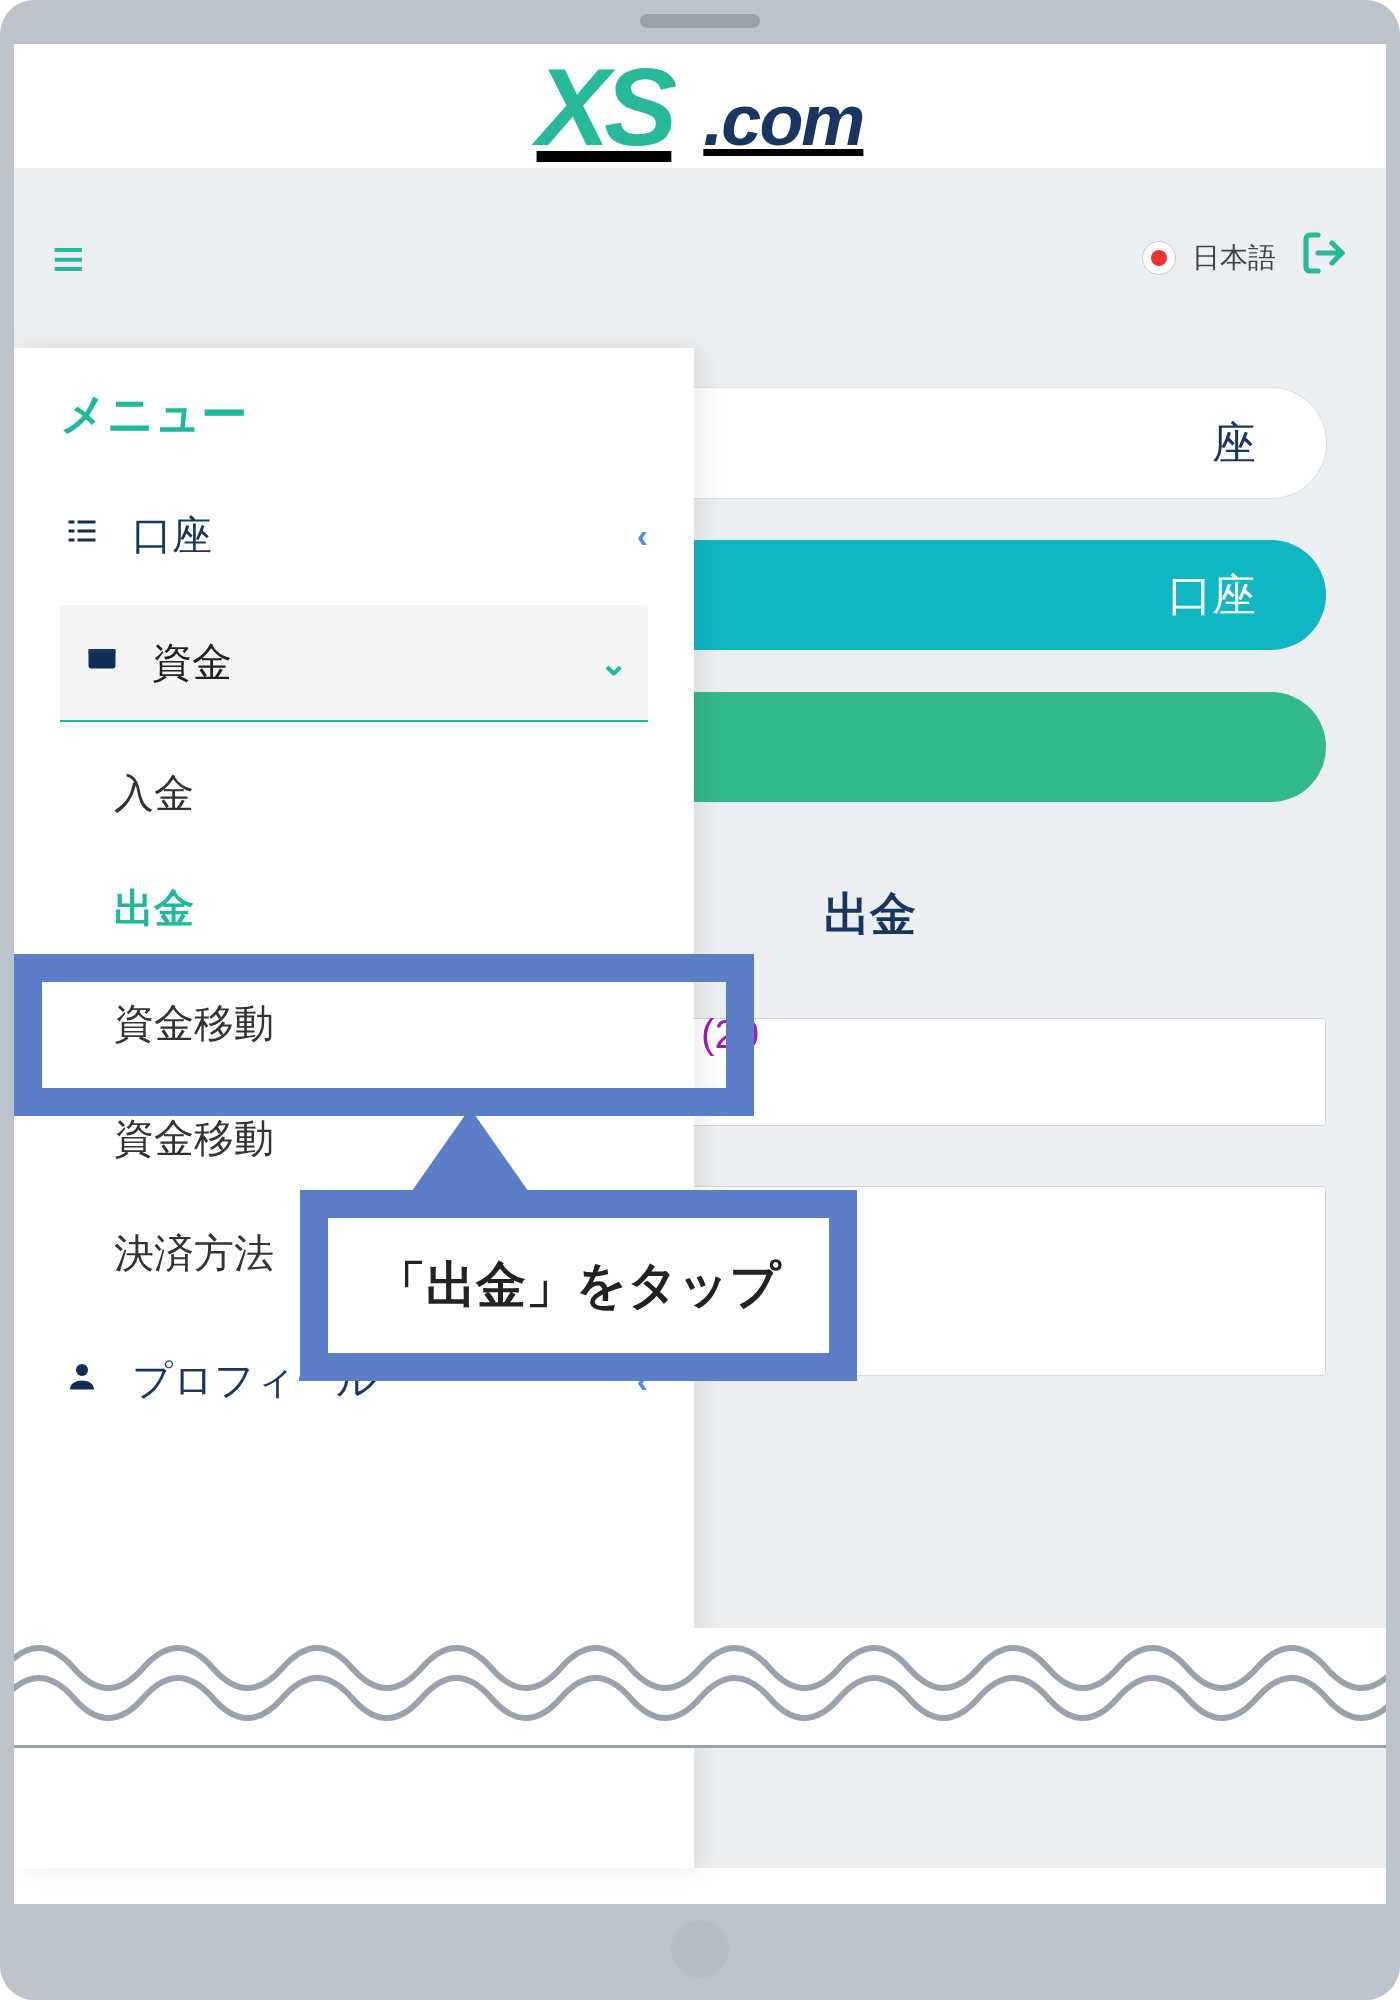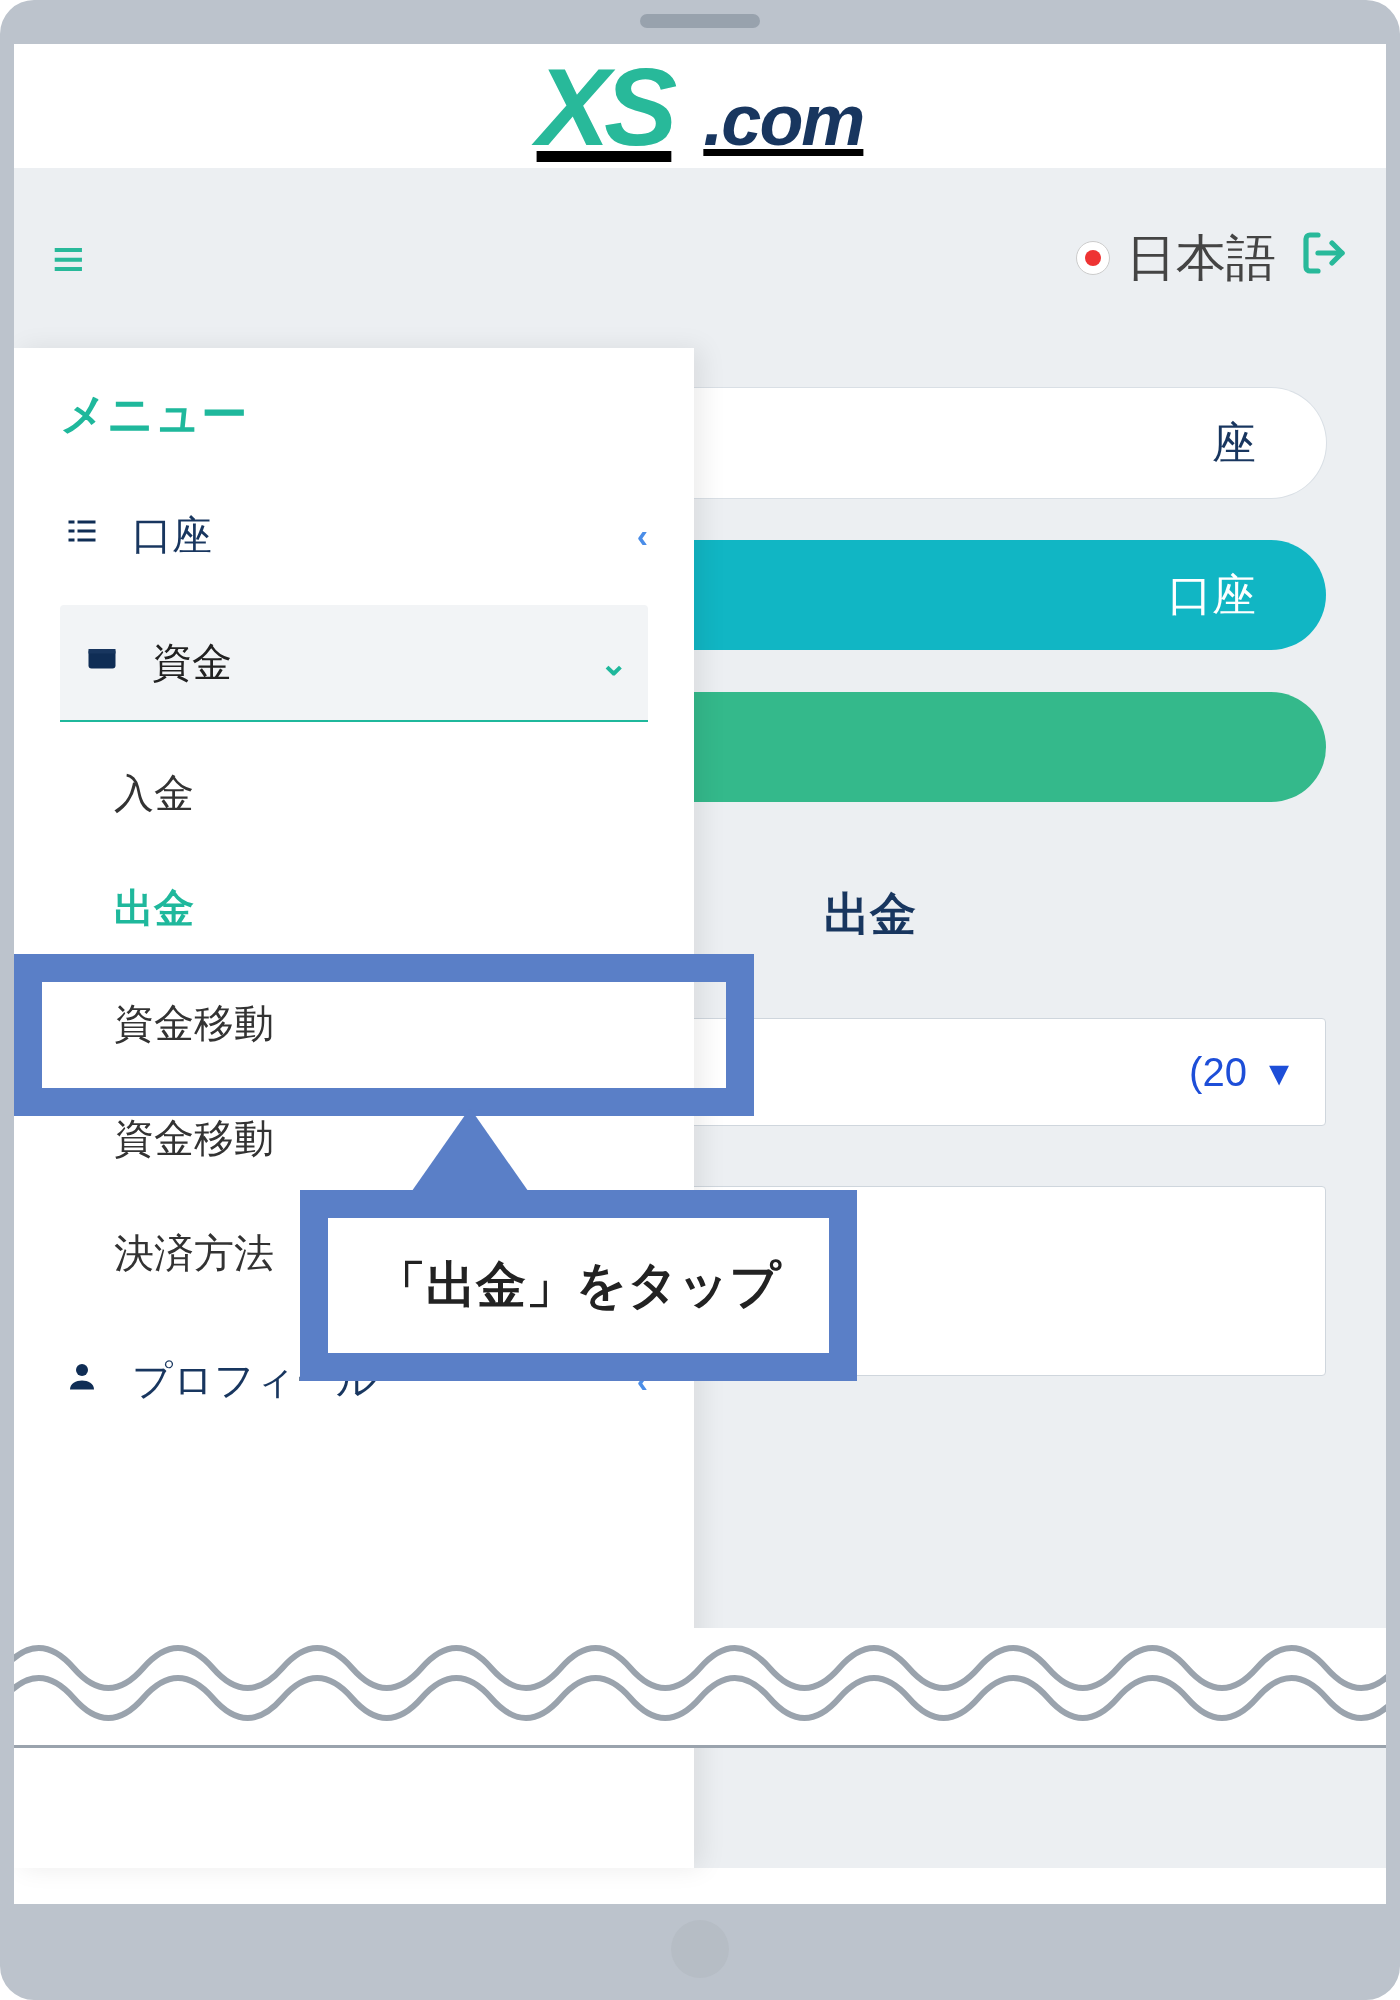--- a/index.html
+++ b/index.html
@@ -43,21 +43,21 @@
   .logo .xs { color:#28b99a; font-size:110px; letter-spacing:-6px; }
   .logo .dotcom { color:#18365f; font-size:72px; letter-spacing:-2px;margin-left:32px; }
 
   
   .header-strip {
     height: 180px; background:#eceff2; display:flex; align-items:center;
     padding:0 38px; gap:24px;
   }
   .hamburger { color:#28b99a; font-size:56px; font-weight:900; cursor:pointer; }
   .spacer { flex:1; }
-  .lang { display:flex; align-items:center; gap:16px; font-size:50px; color:#444; cursor:pointer; }
+  .lang { display:flex; align-items:center; gap:16px; font-size:28px; color:#444; cursor:pointer; }
   .jp-flag { width:34px; height:34px; border-radius:50%; background:#fff; border:1px solid #ccc; position:relative; }
   .jp-flag::after{ content:""; position:absolute; inset:8px; background:#e33; border-radius:50%; }
   .logout-ico { color:#28b99a; font-size:48px; cursor:pointer; }
 
   
   .main { position:relative; height: calc(100% - 340px); background:#eceff2; }
 
   
   .page-under {
     padding: 40px 60px 0 60px; display:flex; flex-direction:column; gap:42px;
@@ -71,21 +71,21 @@
   .pill.green { background:#34b98b; }
 
   .section-title {
     font-size:46px; font-weight:700; color:#18365f; padding-left:750px; margin-top:40px;
   }
 
   .form-box { margin-top:30px; padding-left:60px; }
   .select-like {
     height:108px; background:#fff; border:1px solid #cfd6dd; border-radius:4px;
     display:flex; align-items:center; justify-content:flex-end; padding:0 36px;
-    font-size:40px; color:#1d4ed8; gap:22px;
+    font-size:40px; color:#a21caf; gap:22px;flex-direction:column;
   }
   .input-like {
     margin-top:60px; height:190px; background:#fff; border:1px solid #cfd6dd; border-radius:4px;
   }
 
   
   .menu-panel {
     position:absolute; top:0; left:0; width:680px; min-height:100%;
     background:#fff; box-shadow: 8px 0 24px rgba(0,0,0,.08);
     padding: 28px 0 60px 0;

